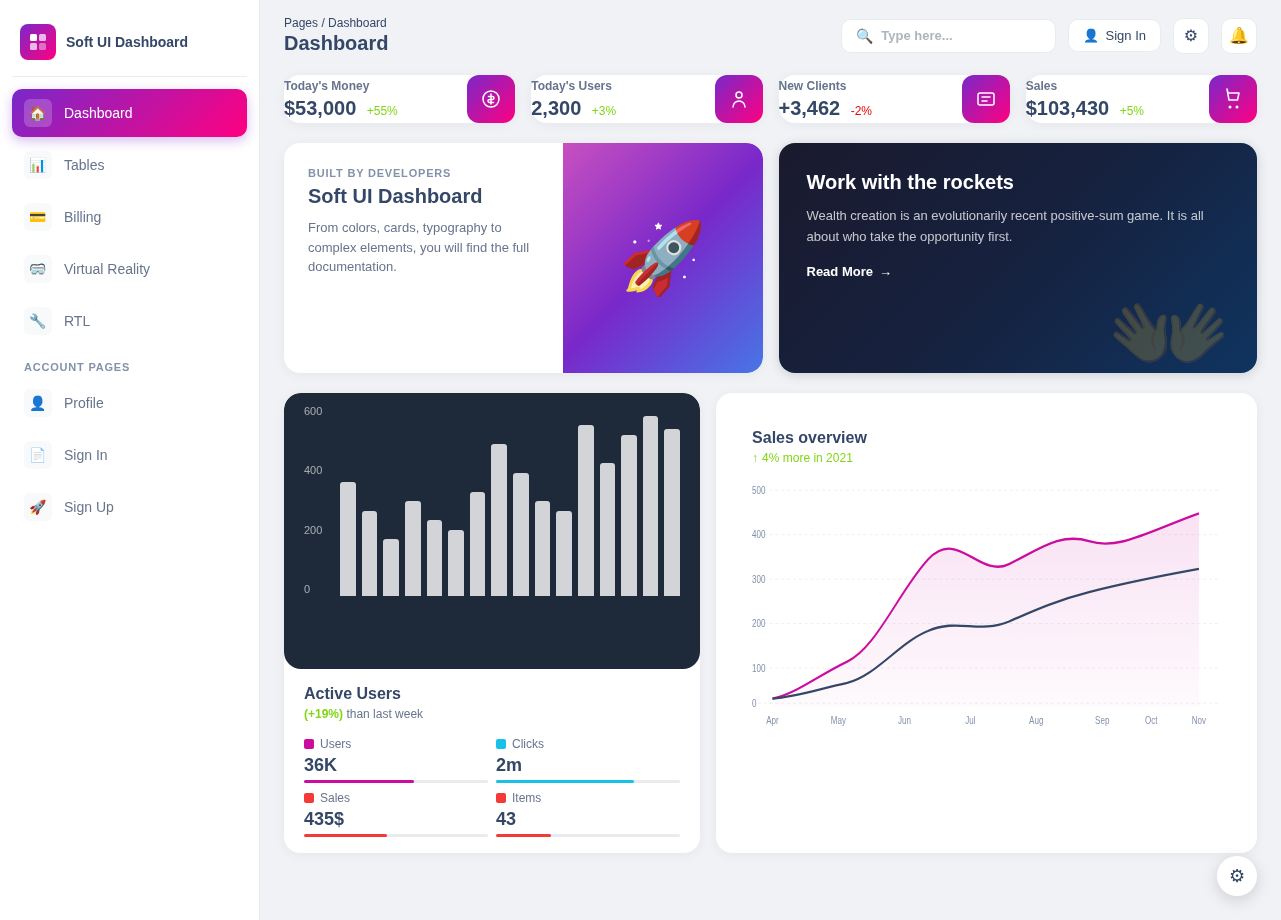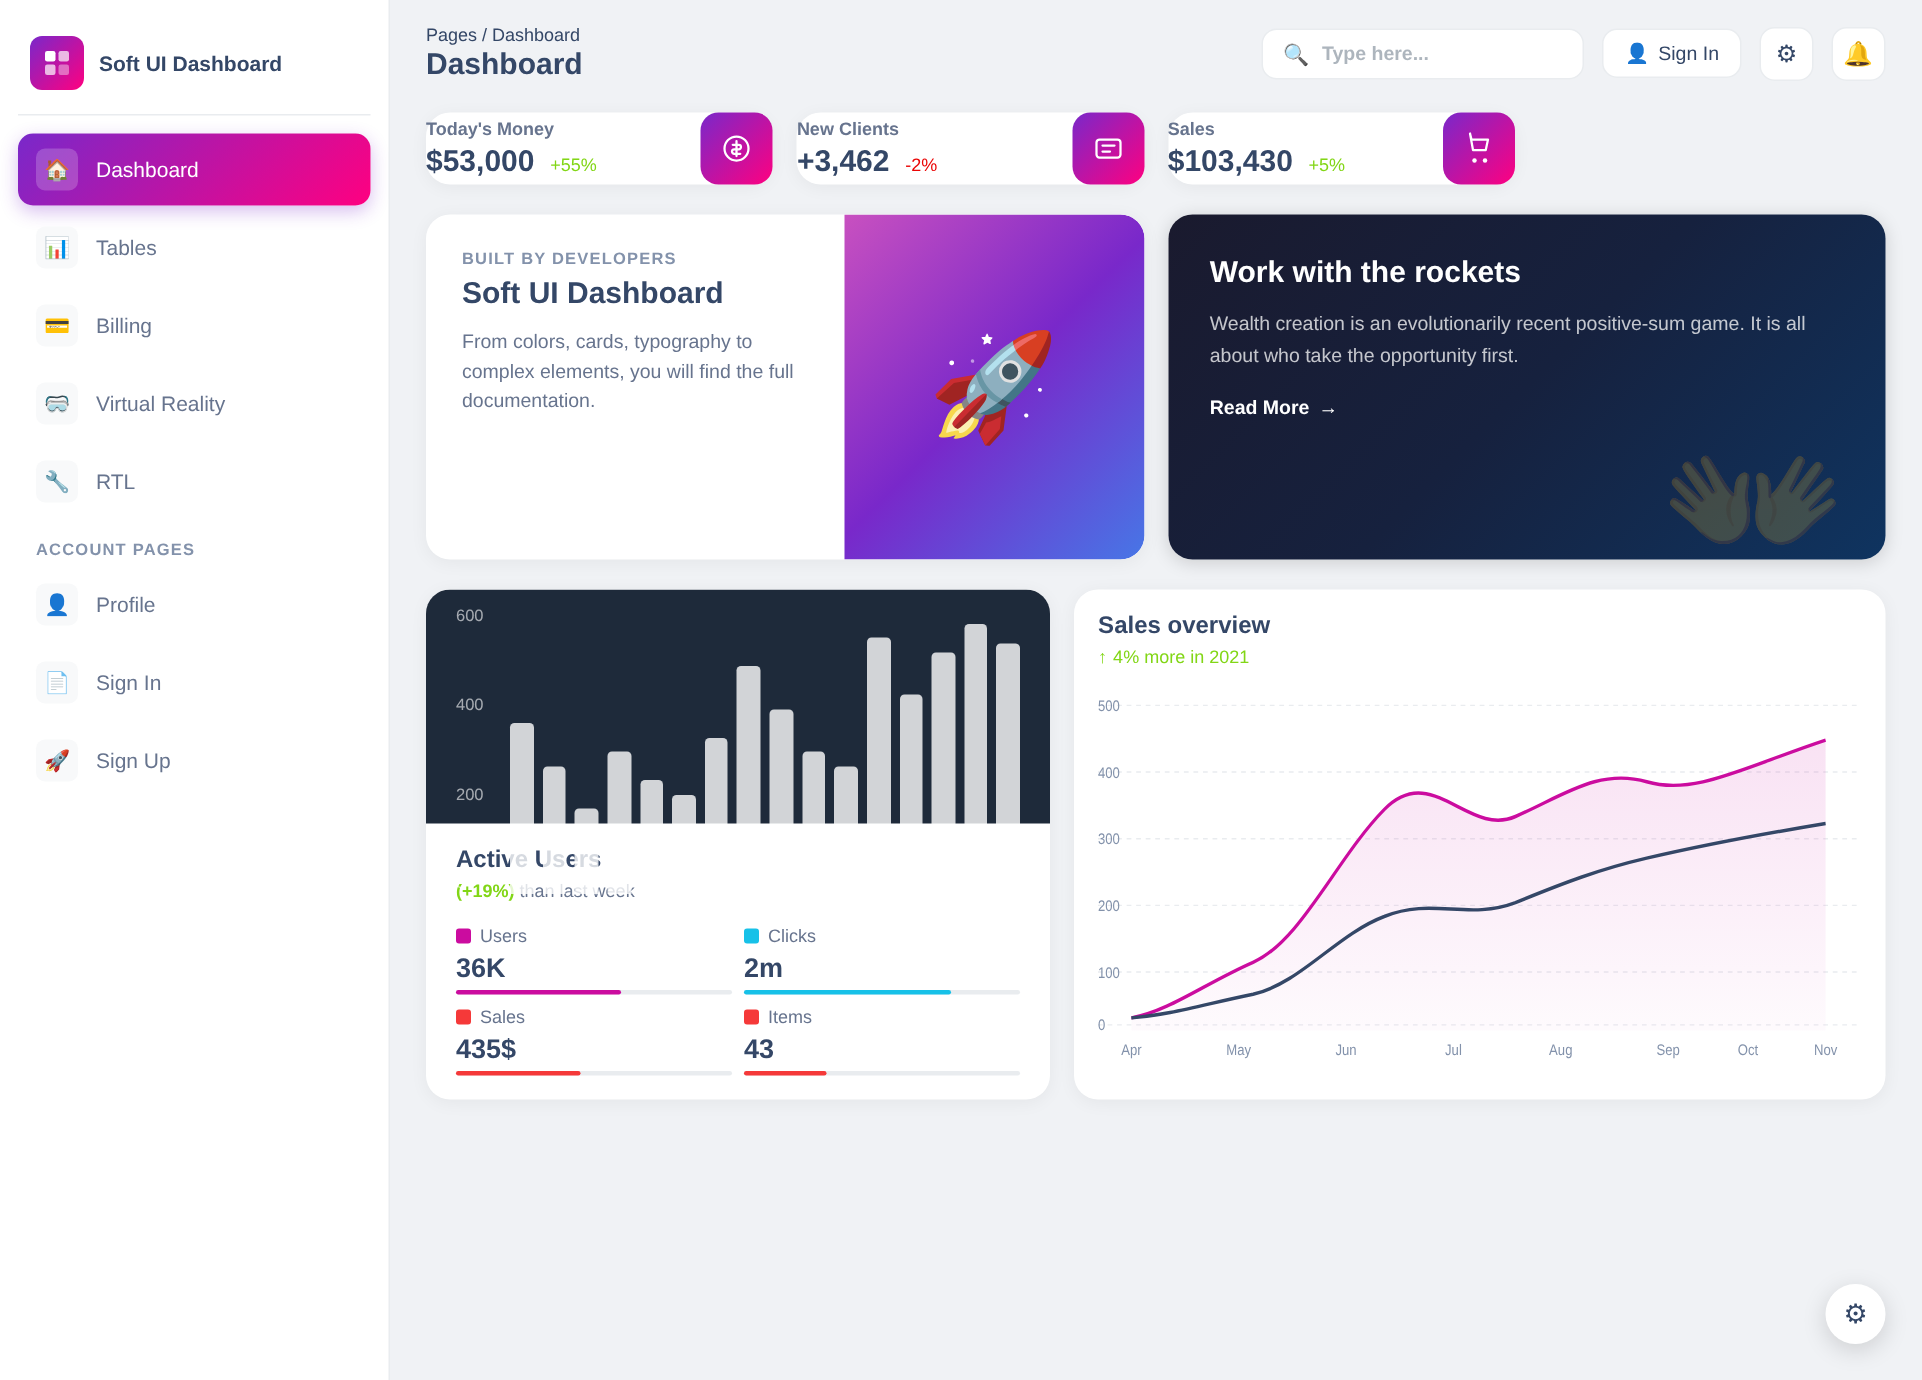--- a/index.html
+++ b/index.html
@@ -159,21 +159,21 @@
     
     .bottom-section { display: grid; grid-template-columns: 1fr 1.3fr; gap: 16px; }
 
     
     .bar-chart-card {
       background: #fff; border-radius: 16px; overflow: hidden;
       box-shadow: 0 2px 12px rgba(0,0,0,0.05);
     }
     .bar-chart-area {
       background: #1e2a3a; padding: 13px 20px 12px 20px;
-      height: 156px; position: relative;
+      height: 276px; position: relative; border-radius: 17px;
     }
     .bar-chart-labels {
       position: absolute; left: 20px; top: 12px;
       display: flex; flex-direction: column; gap: 0;
       height: 190px; justify-content: space-between;
       font-size: 11px; color: rgba(255,255,255,0.6);
     }
     .bar-chart-bars {
       display: flex; align-items: flex-end; gap: 6px;
       height: 190px; margin-left: 36px;
@@ -190,21 +190,21 @@
     .chart-stats { display: grid; grid-template-columns: repeat(2, 1fr); gap: 8px; }
     .chart-stat-item { }
     .chart-stat-label { display: flex; align-items: center; gap: 6px; font-size: 12px; color: #67748e; margin-bottom: 4px; }
     .chart-stat-dot { width: 10px; height: 10px; border-radius: 2px; }
     .chart-stat-value { font-size: 18px; font-weight: 700; color: #344767; margin-bottom: 4px; }
     .chart-stat-bar-bg { height: 3px; background: #e9ecef; border-radius: 2px; }
     .chart-stat-bar-fill { height: 3px; border-radius: 2px; }
 
     
     .line-chart-card {
-      background: #fff; border-radius: 16px; padding: 16px;
+      background: #fff; border-radius: 16px; padding: 36px;
       box-shadow: 0 2px 12px rgba(0,0,0,0.05);
     }
     .line-chart-card h3 { font-size: 16px; font-weight: 700; color: #344767; margin-bottom: 4px; }
     .line-chart-meta { font-size: 12px; color: #82d616; display: flex; align-items: center; gap: 4px; margin-bottom: 16px; }
     .line-chart-svg { width: 100%; height: 250px; }
 
     
     .settings-fab {
       position: fixed; bottom: 24px; right: 24px;
       width: 40px; height: 40px;
@@ -306,20 +306,35 @@
         <h4>Today's Money</h4>
         <div>
           <span class="value">$53,000</span>
           <span class="change up">+55%</span>
         </div>
       </div>
       <div class="stat-card-icon">
         <svg width="24" height="24" viewBox="0 0 24 24" fill="none">
           <circle cx="12" cy="12" r="8" stroke="white" stroke-width="1.5"></circle>
           <path d="M12 7v10M9.5 9.5h4a1.5 1.5 0 010 3h-3a1.5 1.5 0 000 3h4" stroke="white" stroke-width="1.5" stroke-linecap="round"></path>
+        </svg>
+      </div>
+    </div>
+    <div class="stat-card">
+      <div class="stat-card-info">
+        <h4>Today's Users</h4>
+        <div>
+          <span class="value">2,300</span>
+          <span class="change up">+3%</span>
+        </div>
+      </div>
+      <div class="stat-card-icon">
+        <svg width="24" height="24" viewBox="0 0 24 24" fill="none">
+          <circle cx="12" cy="8" r="3" stroke="white" stroke-width="1.5"></circle>
+          <path d="M6 20c0-3.314 2.686-6 6-6s6 2.686 6 6" stroke="white" stroke-width="1.5" stroke-linecap="round"></path>
         </svg>
       </div>
     </div>
     <div class="stat-card">
       <div class="stat-card-info">
         <h4>New Clients</h4>
         <div>
           <span class="value">+3,462</span>
           <span class="change down">-2%</span>
         </div>

